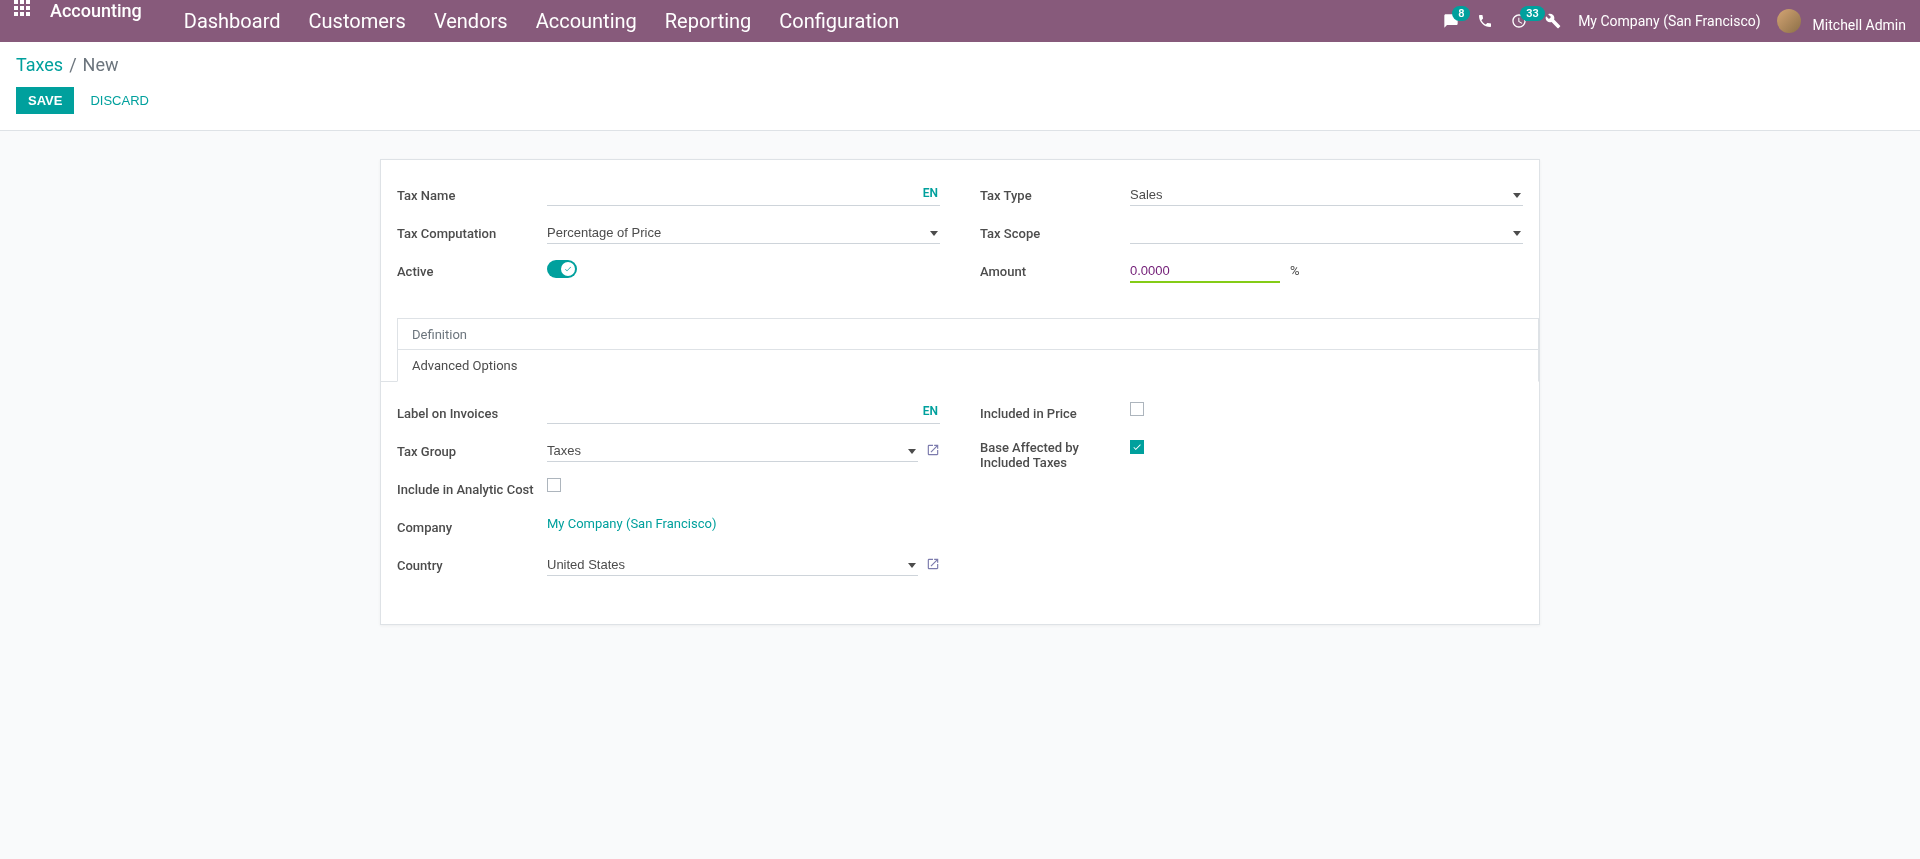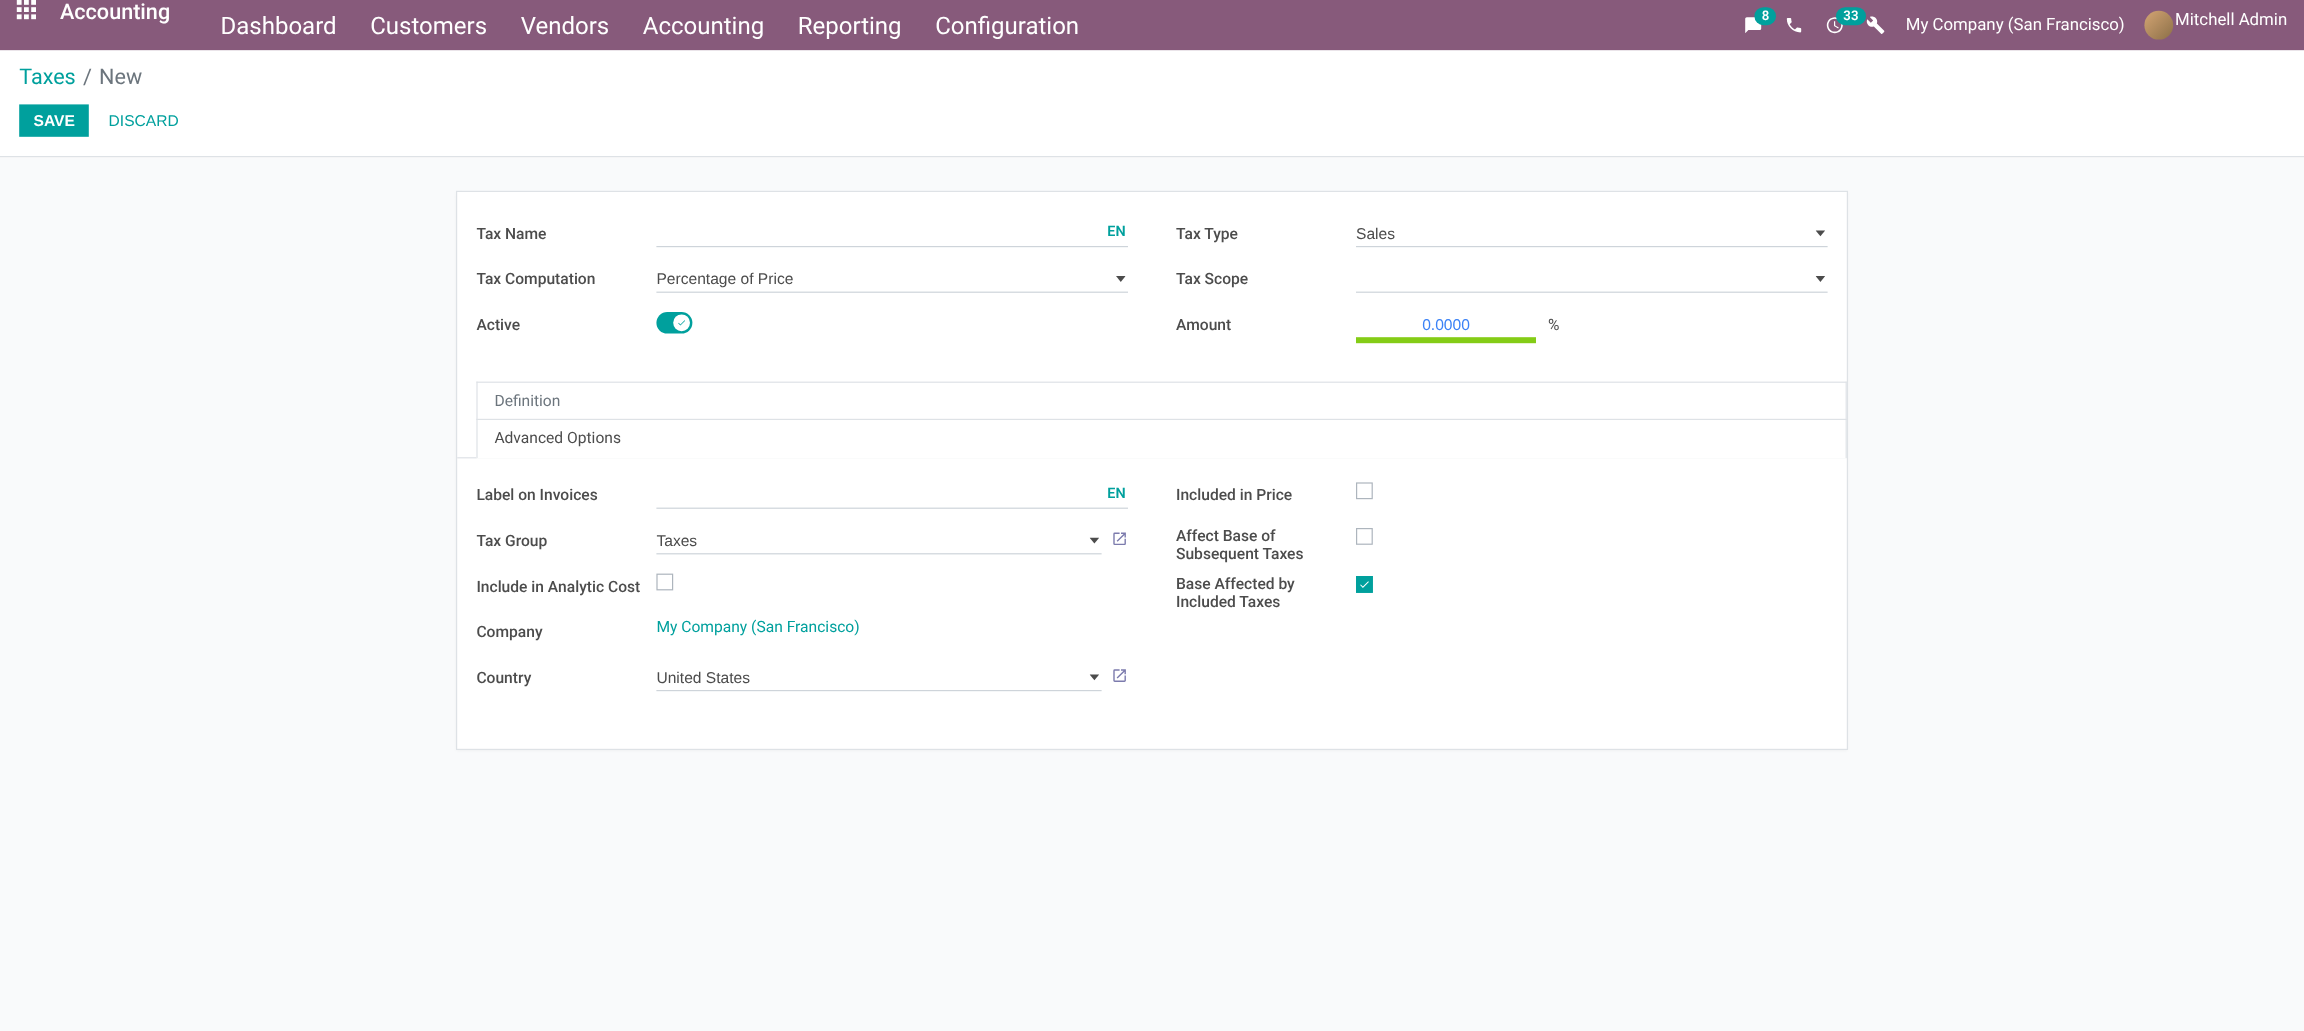--- a/index.html
+++ b/index.html
@@ -11,21 +11,21 @@
 .apps-icon { width: 18px; height: 18px; display: grid; grid-template-columns: repeat(3,4px); grid-template-rows: repeat(3,4px); gap: 2px; margin-right: 14px; cursor: pointer; }
 .apps-icon span { background: #fff; width: 4px; height: 4px; }
 .brand { font-size: 18px; font-weight: 500; margin-right: 24px; cursor: pointer; }
 .nav-menu { display: flex; gap: 0; }
 .nav-menu a { color: #fff; text-decoration: none; padding: 0 14px; font-size: 20px; line-height: 42px; cursor: pointer; }
 .navbar-right { margin-left: auto; display: flex; align-items: center; gap: 16px; }
 .nav-icon { width: 18px; height: 18px; display: flex; align-items: center; justify-content: center; cursor: pointer; position: relative; }
 .nav-icon svg { width: 16px; height: 16px; fill: #fff; }
 .badge { background: #00a09d; color: #fff; border-radius: 10px; font-size: 11px; font-weight: 600; padding: 1px 6px; position: absolute; top: -6px; left: 10px; }
 .company-name { color: #fff; font-size: 14px; cursor: pointer; }
-.user-chip { display: flex; align-items: flex-start; gap: 2px; cursor: pointer; }
+.user-chip { display: flex; align-items: flex-end; gap: 12px; cursor: pointer; }
 .avatar { width: 24px; height: 24px; border-radius: 50%; background: linear-gradient(135deg, #d4a574, #8b6f47); }
 .user-name { color: #fff; font-size: 14px; }
 
 
 .control-bar { background: #fff; padding: 12px 16px 16px 16px; border-bottom: 1px solid #dee2e6; }
 .breadcrumb { font-size: 18px; margin-bottom: 12px; display: flex; align-items: center; gap: 6px; }
 .breadcrumb-root { color: #00a09d; cursor: pointer; }
 .breadcrumb-sep { color: #6c757d; }
 .breadcrumb-leaf { color: #6c757d; }
 .action-buttons { display: flex; gap: 4px; }
@@ -41,21 +41,21 @@
 .field-row { display: flex; align-items: flex-start; margin-bottom: 10px; min-height: 28px; }
 .field-label { width: 150px; flex-shrink: 0; color: #4c4c4c; font-weight: 500; font-size: 13px; padding-top: 4px; }
 .field-value { flex: 1; display: flex; align-items: center; position: relative; }
 .field-input { width: 100%; border: none; border-bottom: 1px solid #ced4da; padding: 3px 0; font-size: 13px; background: transparent; outline: none; color: #4c4c4c; }
 .field-select { width: 100%; border: none; border-bottom: 1px solid #ced4da; padding: 3px 18px 3px 0; font-size: 13px; background: transparent; outline: none; color: #4c4c4c; appearance: none; position: relative; }
 .select-wrap { position: relative; width: 100%; }
 .select-caret { position: absolute; right: 2px; top: 50%; transform: translateY(-50%); pointer-events: none; }
 .select-caret svg { width: 8px; height: 8px; fill: #4c4c4c; }
 .lang-badge { position: absolute; right: 2px; top: 2px; color: #00a09d; font-size: 12px; font-weight: 600; cursor: pointer; }
 .amount-wrap { display: flex; align-items: baseline; gap: 10px; }
-.amount-input { width: 150px; border: none; border-bottom: 5px solid #84cc16; padding: 3px 0; font-size: 13px; background: transparent; outline: none; color: #3b82f6; text-align: center; }
+.amount-input { width: 150px; border: none; border-bottom: 2px solid #84cc16; padding: 3px 0; font-size: 13px; background: transparent; outline: none; color: #701a75; }
 .amount-suffix { color: #4c4c4c; font-size: 13px; }
 .external-link { margin-left: 8px; cursor: pointer; color: #7c7bad; }
 .external-link svg { width: 14px; height: 14px; fill: #7c7bad; }
 
 
 .toggle { width: 30px; height: 18px; background: #00a09d; border-radius: 10px; position: relative; cursor: pointer; }
 .toggle-knob { position: absolute; right: 2px; top: 2px; width: 14px; height: 14px; background: #fff; border-radius: 50%; display: flex; align-items: center; justify-content: center; }
 .toggle-knob svg { width: 8px; height: 8px; fill: #00a09d; }
 
 
@@ -273,26 +273,20 @@
           </div>
         </div>
         <div class="form-col">
           <div class="field-row">
             <div class="field-label">Included in Price</div>
             <div class="field-value">
               <div class="checkbox"></div>
             </div>
           </div>
           <div class="field-row">
-            <div class="field-label" style="padding-top:0">Affect Base of Subsequent Taxes</div>
-            <div class="field-value">
-              <div class="checkbox"></div>
-            </div>
-          </div>
-          <div class="field-row">
             <div class="field-label" style="padding-top:0">Base Affected by Included Taxes</div>
             <div class="field-value">
               <div class="checkbox checked">
                 <svg viewBox="0 0 24 24">
                     <path d="M9 16.17L4.83 12l-1.42 1.41L9 19 21 7l-1.41-1.41z"></path>
                   </svg>
               </div>
             </div>
           </div>
         </div>

